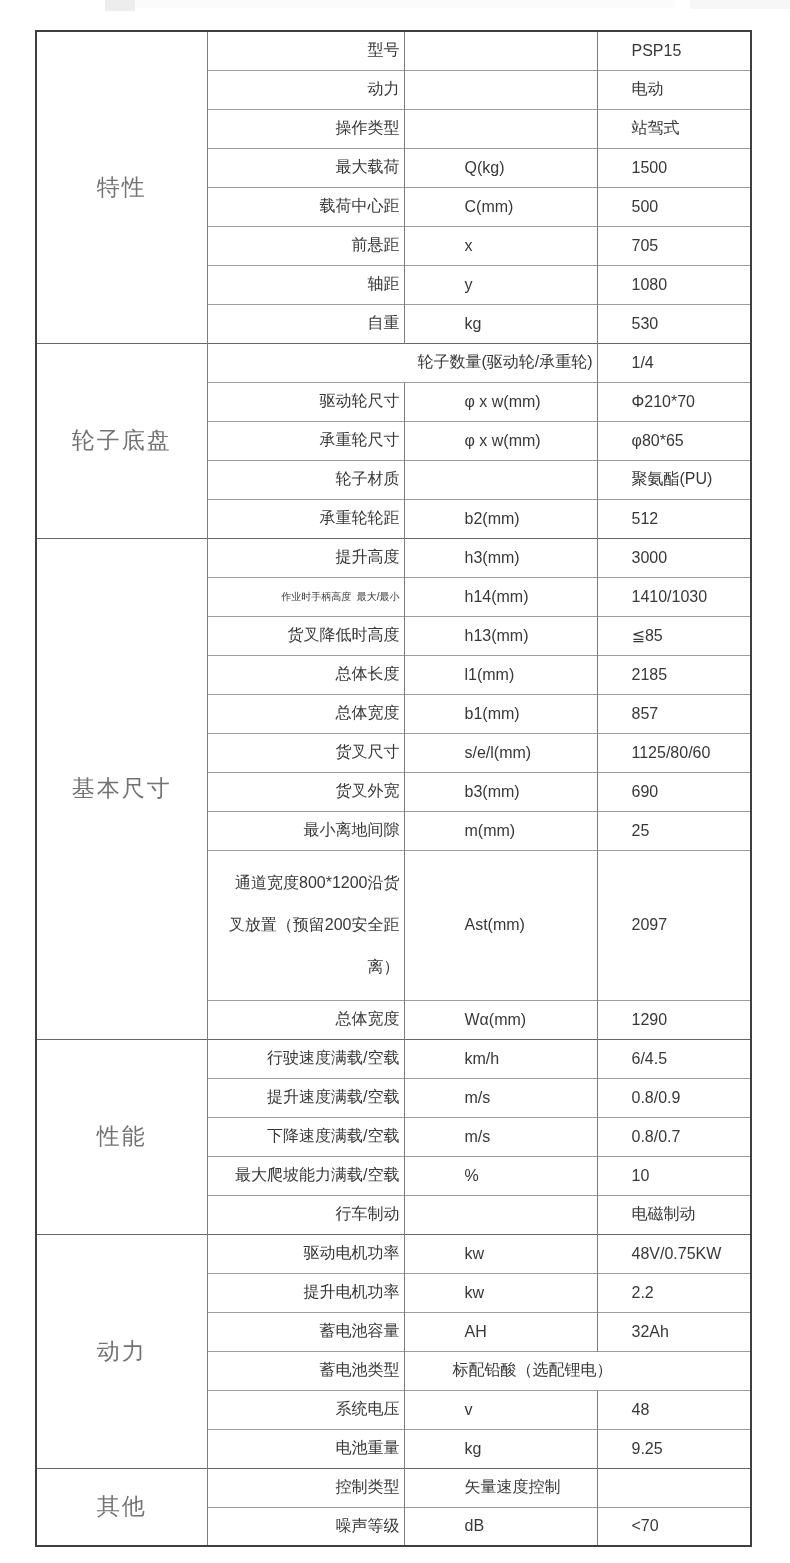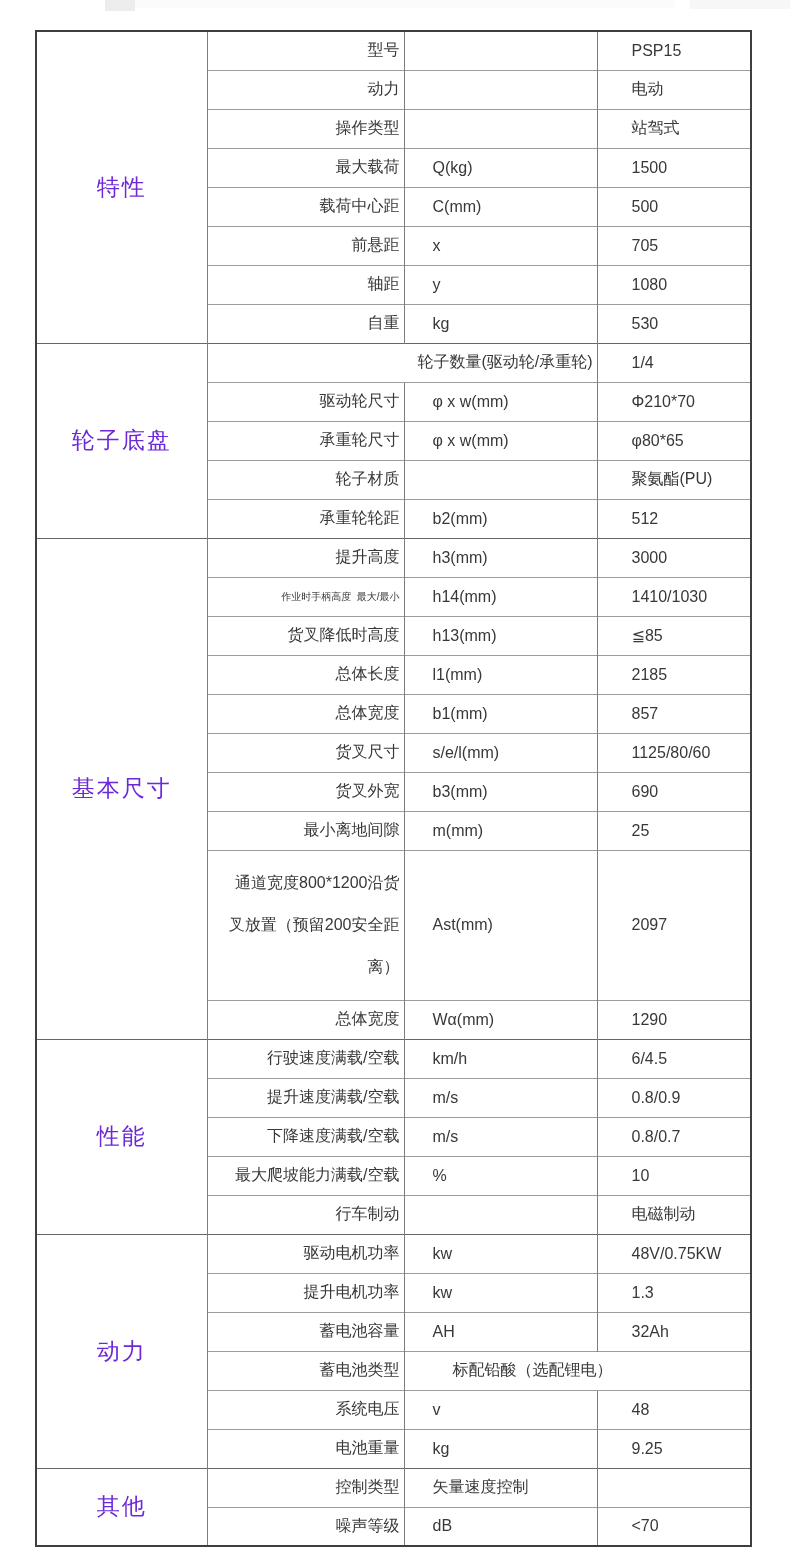--- a/index.html
+++ b/index.html
@@ -31,26 +31,26 @@
     overflow: hidden;
   }
   tr { height: 39px; }
   tr.tall { height: 150px; }
   tr.section-start td { border-top: 1px solid #666666; }
 
   td.section-cell {
     text-align: center;
     font-size: 23px;
     letter-spacing: 2px;
-    color: #6d28d9;
+    color: #737373;
   }
   td.spec-label { text-align: right; padding-left: 12px; padding-right: 4px; white-space: pre-wrap; }
   td.spec-label.small { font-size: 10px; }
   tr.tall td.spec-label { line-height: 42px; }
-  td.spec-symbol { text-align: left; padding-left: 28px; }
+  td.spec-symbol { text-align: left; padding-left: 60px; }
   td.spec-value { text-align: left; padding-left: 34px; }
   td.spec-value.sym-pos { padding-left: 48px; }
 </style>
 </head>
 <body>
 
 <div class="page">
   <div class="artifact-strip"></div>
   <div class="artifact-strip2"></div>
   <div class="artifact-box"></div>
@@ -217,21 +217,21 @@
       <tbody>
         <tr class="section-start">
           <td class="section-cell" rowspan="6">动力</td>
           <td class="spec-label">驱动电机功率</td>
           <td class="spec-symbol">kw</td>
           <td class="spec-value">48V/0.75KW</td>
         </tr>
         <tr>
           <td class="spec-label">提升电机功率</td>
           <td class="spec-symbol">kw</td>
-          <td class="spec-value">1.3</td>
+          <td class="spec-value">2.2</td>
         </tr>
         <tr>
           <td class="spec-label">蓄电池容量</td>
           <td class="spec-symbol">AH</td>
           <td class="spec-value">32Ah</td>
         </tr>
         <tr>
           <td class="spec-label">蓄电池类型</td>
           <td class="spec-value sym-pos" colspan="2">标配铅酸（选配锂电）</td>
         </tr>

